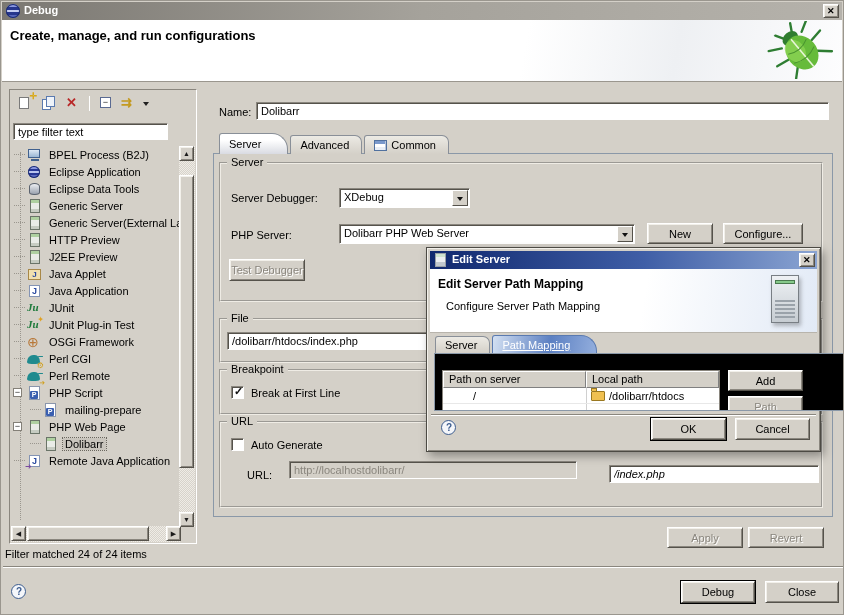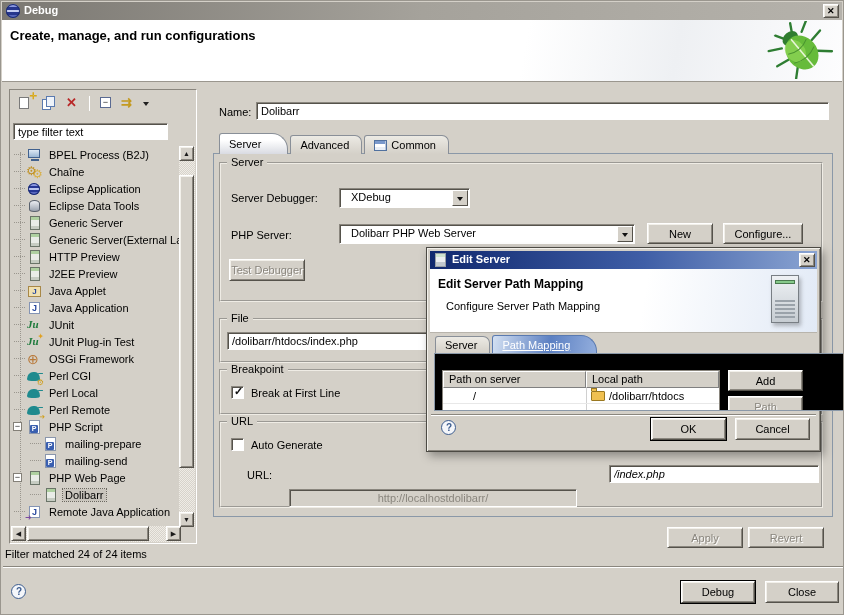--- a/index.html
+++ b/index.html
@@ -14,21 +14,21 @@
   .btn.dis{color:#8a867e;text-shadow:1px 1px 0 #fff;}
   .fld{position:absolute;background:#fff;color:#000;font-size:11px;padding:1px 4px;outline:none;
        border:1px solid;border-color:#8a867e #fff #fff #8a867e;box-shadow:inset 1px 1px 0 #55524b;font-family:"Liberation Sans",sans-serif;}
   .fld.dis{background:#d4d0c8;color:#8a867e;}
   .lab{position:absolute;font-size:11px;color:#000;white-space:nowrap;}
   .grp{position:absolute;border:2px groove #efece5;}
   .grp .lg{position:absolute;top:-8px;left:6px;background:#d4d0c8;padding:0 4px;font-size:11px;}
   .cb{position:absolute;width:13px;height:13px;background:#fff;border:1px solid;border-color:#8a867e #fff #fff #8a867e;box-shadow:inset 1px 1px 0 #55524b;}
   .cb[data-checked="true"]::before{content:"✓";position:absolute;left:2px;top:-2px;font-size:11px;font-weight:bold;color:#111;}
   .combo{position:absolute;display:flex;background:#fff;border:1px solid;border-color:#8a867e #fff #fff #8a867e;box-shadow:inset 1px 1px 0 #55524b;}
-  .combo .ctext{flex:1;font-size:11px;padding:2px 11px;white-space:nowrap;overflow:hidden;}
+  .combo .ctext{flex:1;font-size:11px;padding:2px 4px;white-space:nowrap;overflow:hidden;}
   .combo .cbtn{width:16px;margin:1px;background:#d4d0c8;border:1px solid;border-color:#fff #55524b #55524b #fff;position:relative;}
   .combo .cbtn::before{content:"";position:absolute;left:4px;top:6px;border:3px solid transparent;border-top:4px solid #111;}
   .xbtn{position:absolute;width:16px;height:14px;background:#d4d0c8;border:1px solid;border-color:#fff #55524b #55524b #fff;box-shadow:inset 1px 1px 0 #f2f0ea,inset -1px -1px 0 #8a867e;}
   .xbtn::before{content:"✕";position:absolute;left:3px;top:0px;font-size:9px;font-weight:bold;color:#000;line-height:12px;}
   .help{position:absolute;width:15px;height:15px;border-radius:50%;border:1px solid #3c5c8e;background:#f4f6fa;}
   .help::before{content:"?";position:absolute;left:4px;top:0;font-size:10px;font-weight:bold;color:#3c5c8e;line-height:14px;}
 
   
   #titlebar{position:absolute;left:1px;top:1px;width:840px;height:18px;background:linear-gradient(90deg,#7b7872,#a5a29b 50%,#b5b2ab);}
   #titlebar .wt{position:absolute;left:22px;top:2px;color:#fff;font-weight:bold;font-size:11px;}
@@ -182,25 +182,20 @@
     </div>
     <input id="filter" class="fld" value="type filter text" style="">
     <div class="tree">
 
         <div class="trow" data-icon="bpel-process">
           <span class="texp"></span>
           <span class="ticon"></span>
           <span class="tlabel">BPEL Process (B2J)</span>
         </div>
 
-        <div class="trow" data-icon="gears">
-          <span class="texp"></span>
-          <span class="ticon"></span>
-          <span class="tlabel">Chaîne</span>
-        </div>
 
         <div class="trow" data-icon="eclipse-sphere">
           <span class="texp"></span>
           <span class="ticon"></span>
           <span class="tlabel">Eclipse Application</span>
         </div>
 
         <div class="trow" data-icon="database">
           <span class="texp"></span>
           <span class="ticon"></span>
@@ -260,49 +255,39 @@
           <span class="ticon"></span>
           <span class="tlabel">OSGi Framework</span>
         </div>
 
         <div class="trow" data-icon="perl-cgi">
           <span class="texp"></span>
           <span class="ticon"></span>
           <span class="tlabel">Perl CGI</span>
         </div>
 
-        <div class="trow" data-icon="perl">
-          <span class="texp"></span>
-          <span class="ticon"></span>
-          <span class="tlabel">Perl Local</span>
-        </div>
 
         <div class="trow" data-icon="perl-remote">
           <span class="texp"></span>
           <span class="ticon"></span>
           <span class="tlabel">Perl Remote</span>
         </div>
 
         <div class="trow" data-icon="php-file" data-expand="minus">
           <span class="texp"></span>
           <span class="ticon"></span>
           <span class="tlabel">PHP Script</span>
         </div>
 
         <div class="trow" data-icon="php-file" data-indent="1">
           <span class="texp"></span>
           <span class="ticon"></span>
           <span class="tlabel">mailing-prepare</span>
         </div>
 
-        <div class="trow" data-icon="php-file" data-indent="1">
-          <span class="texp"></span>
-          <span class="ticon"></span>
-          <span class="tlabel">mailing-send</span>
-        </div>
 
         <div class="trow" data-icon="php-web" data-expand="minus">
           <span class="texp"></span>
           <span class="ticon"></span>
           <span class="tlabel">PHP Web Page</span>
         </div>
 
         <div class="trow" data-icon="php-web" data-indent="1" data-selected="true">
           <span class="texp"></span>
           <span class="ticon"></span>
@@ -372,21 +357,21 @@
   </div>
   <span class="cb" style="left:230px;top:385px;" data-checked="true"></span>
   <span class="lab" style="left:250px;top:386px;text-align:center;">Break at First Line</span>
 
   <div class="grp" style="left:218px;top:420px;width:604px;height:87px;">
     <span class="lg">URL</span>
   </div>
   <span class="cb" style="left:230px;top:437px;" data-checked="false"></span>
   <span class="lab" style="left:250px;top:438px;">Auto Generate</span>
   <span class="lab" style="left:246px;top:468px;">URL:</span>
-  <input class="fld dis" style="left: 288px; top: 488px; width: 288px; height: 18px; text-align: center;" value="http://localhostdolibarr/">
+  <input class="fld dis" style="left: 288px; top: 460px; width: 288px; height: 18px;" value="http://localhostdolibarr/">
   <input class="fld" style="left: 608px; top: 464px; width: 210px; height: 18px; font-style: italic;" value="/index.php">
 
   <div class="btn dis" style="left:666px;top:526px;width:76px;height:21px;">Apply</div>
   <div class="btn dis" style="left:747px;top:526px;width:76px;height:21px;">Revert</div>
 
   <div id="sep"></div>
   <span class="help" style="left:10px;top:583px;"></span>
   <div class="btn def" style="left:680px;top:580px;width:74px;height:22px;">Debug</div>
   <div class="btn" style="left:764px;top:580px;width:74px;height:22px;">Close</div>
 

